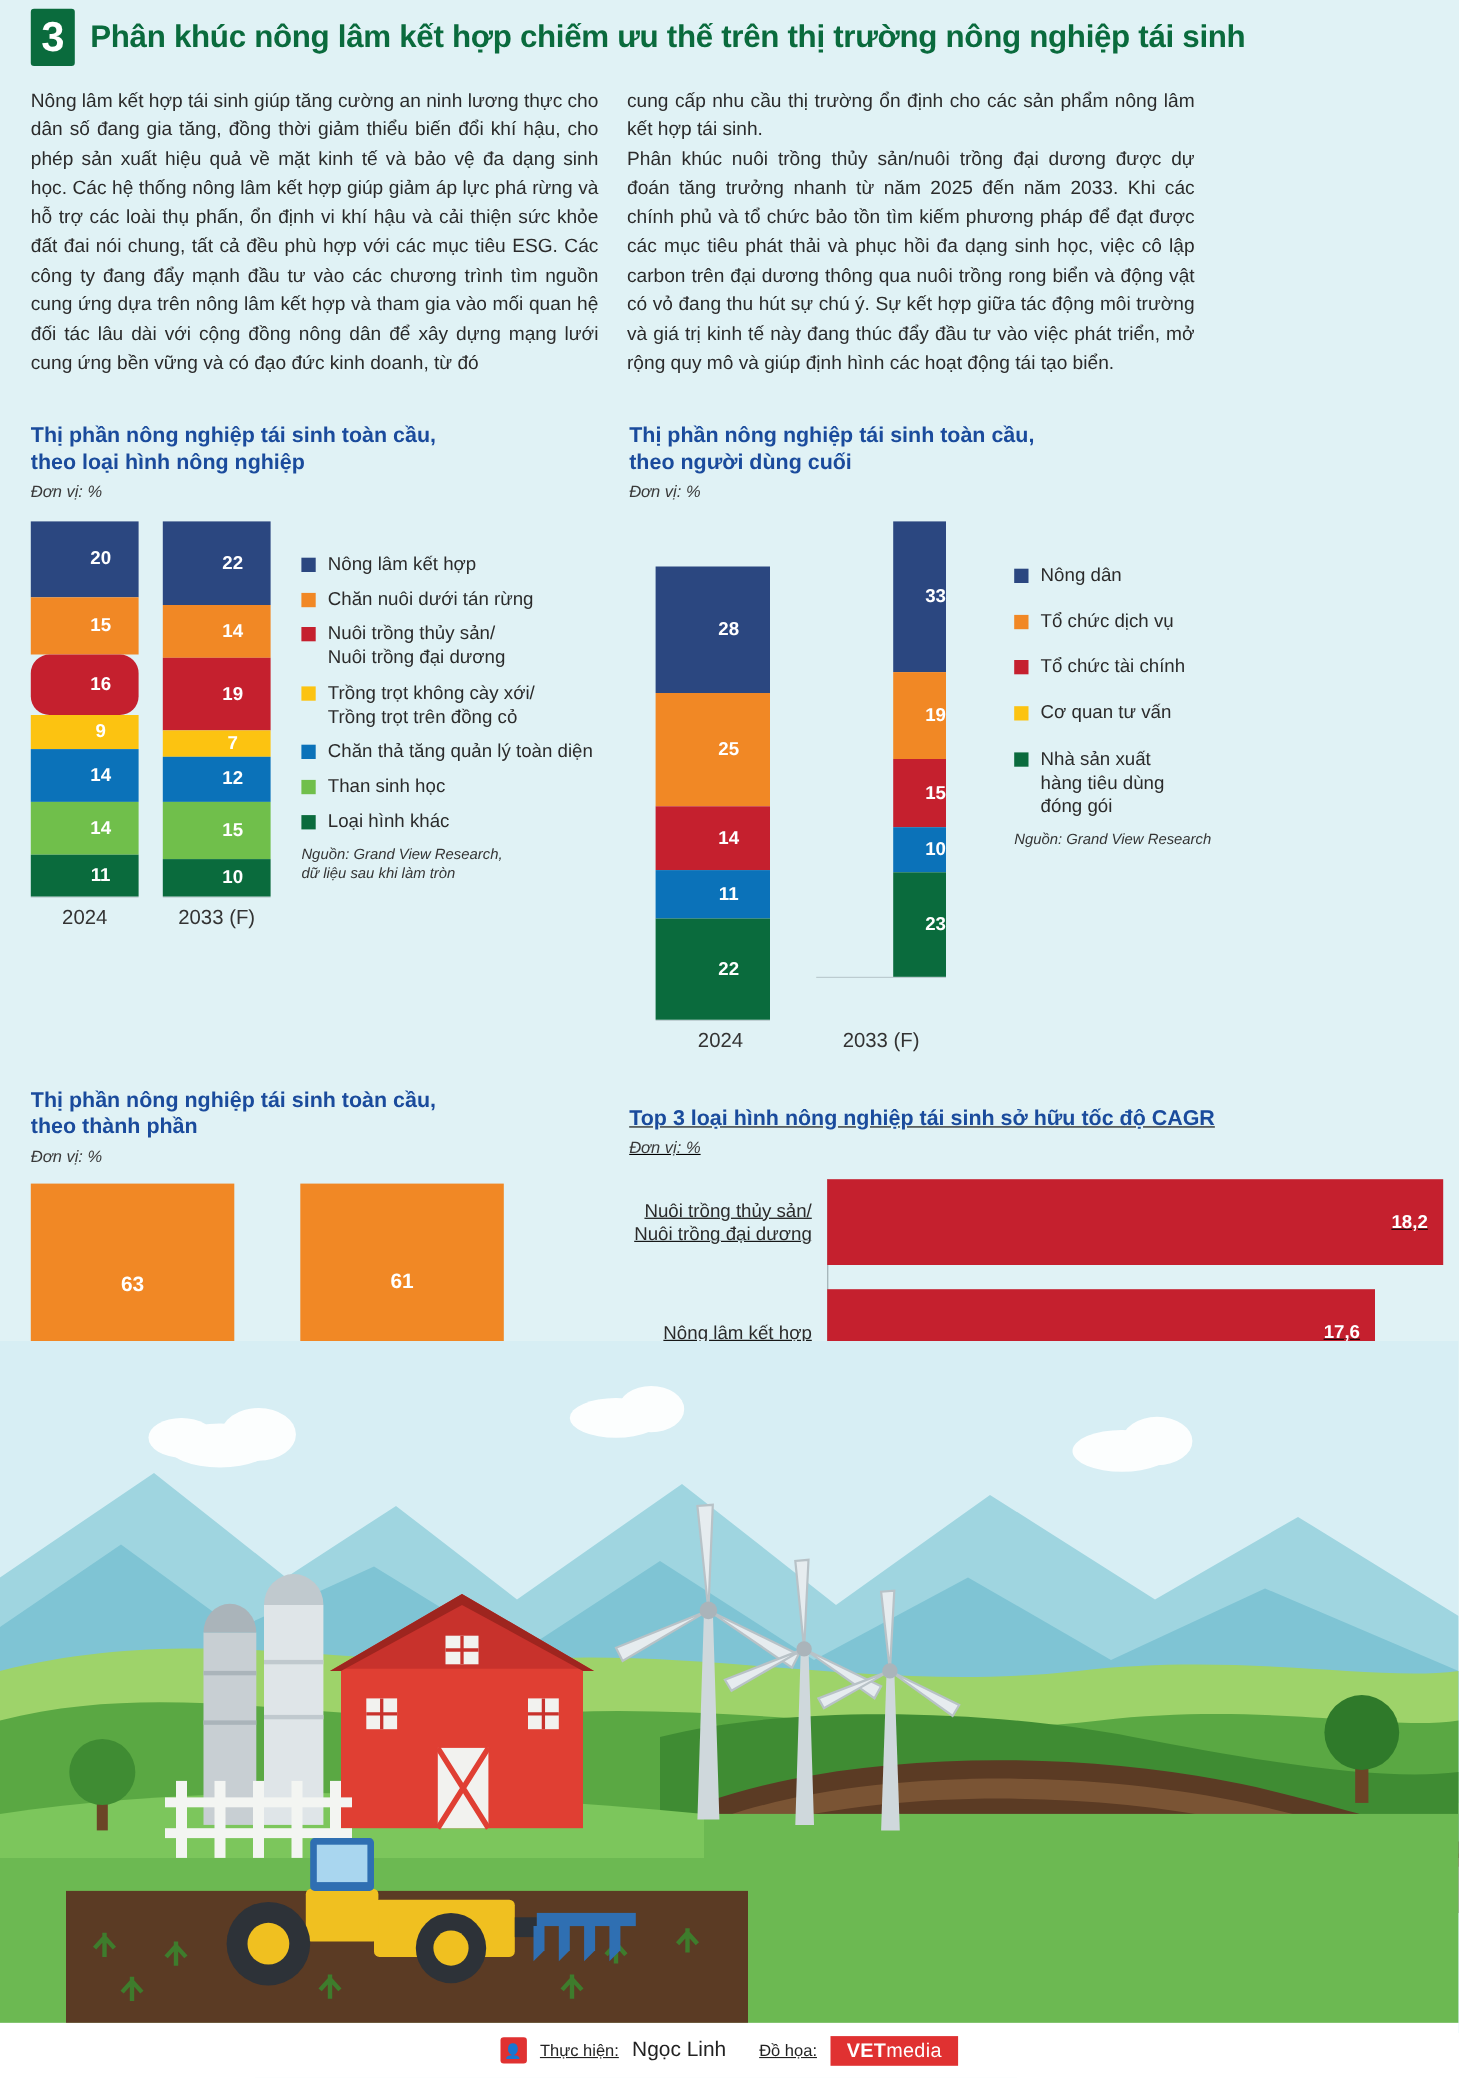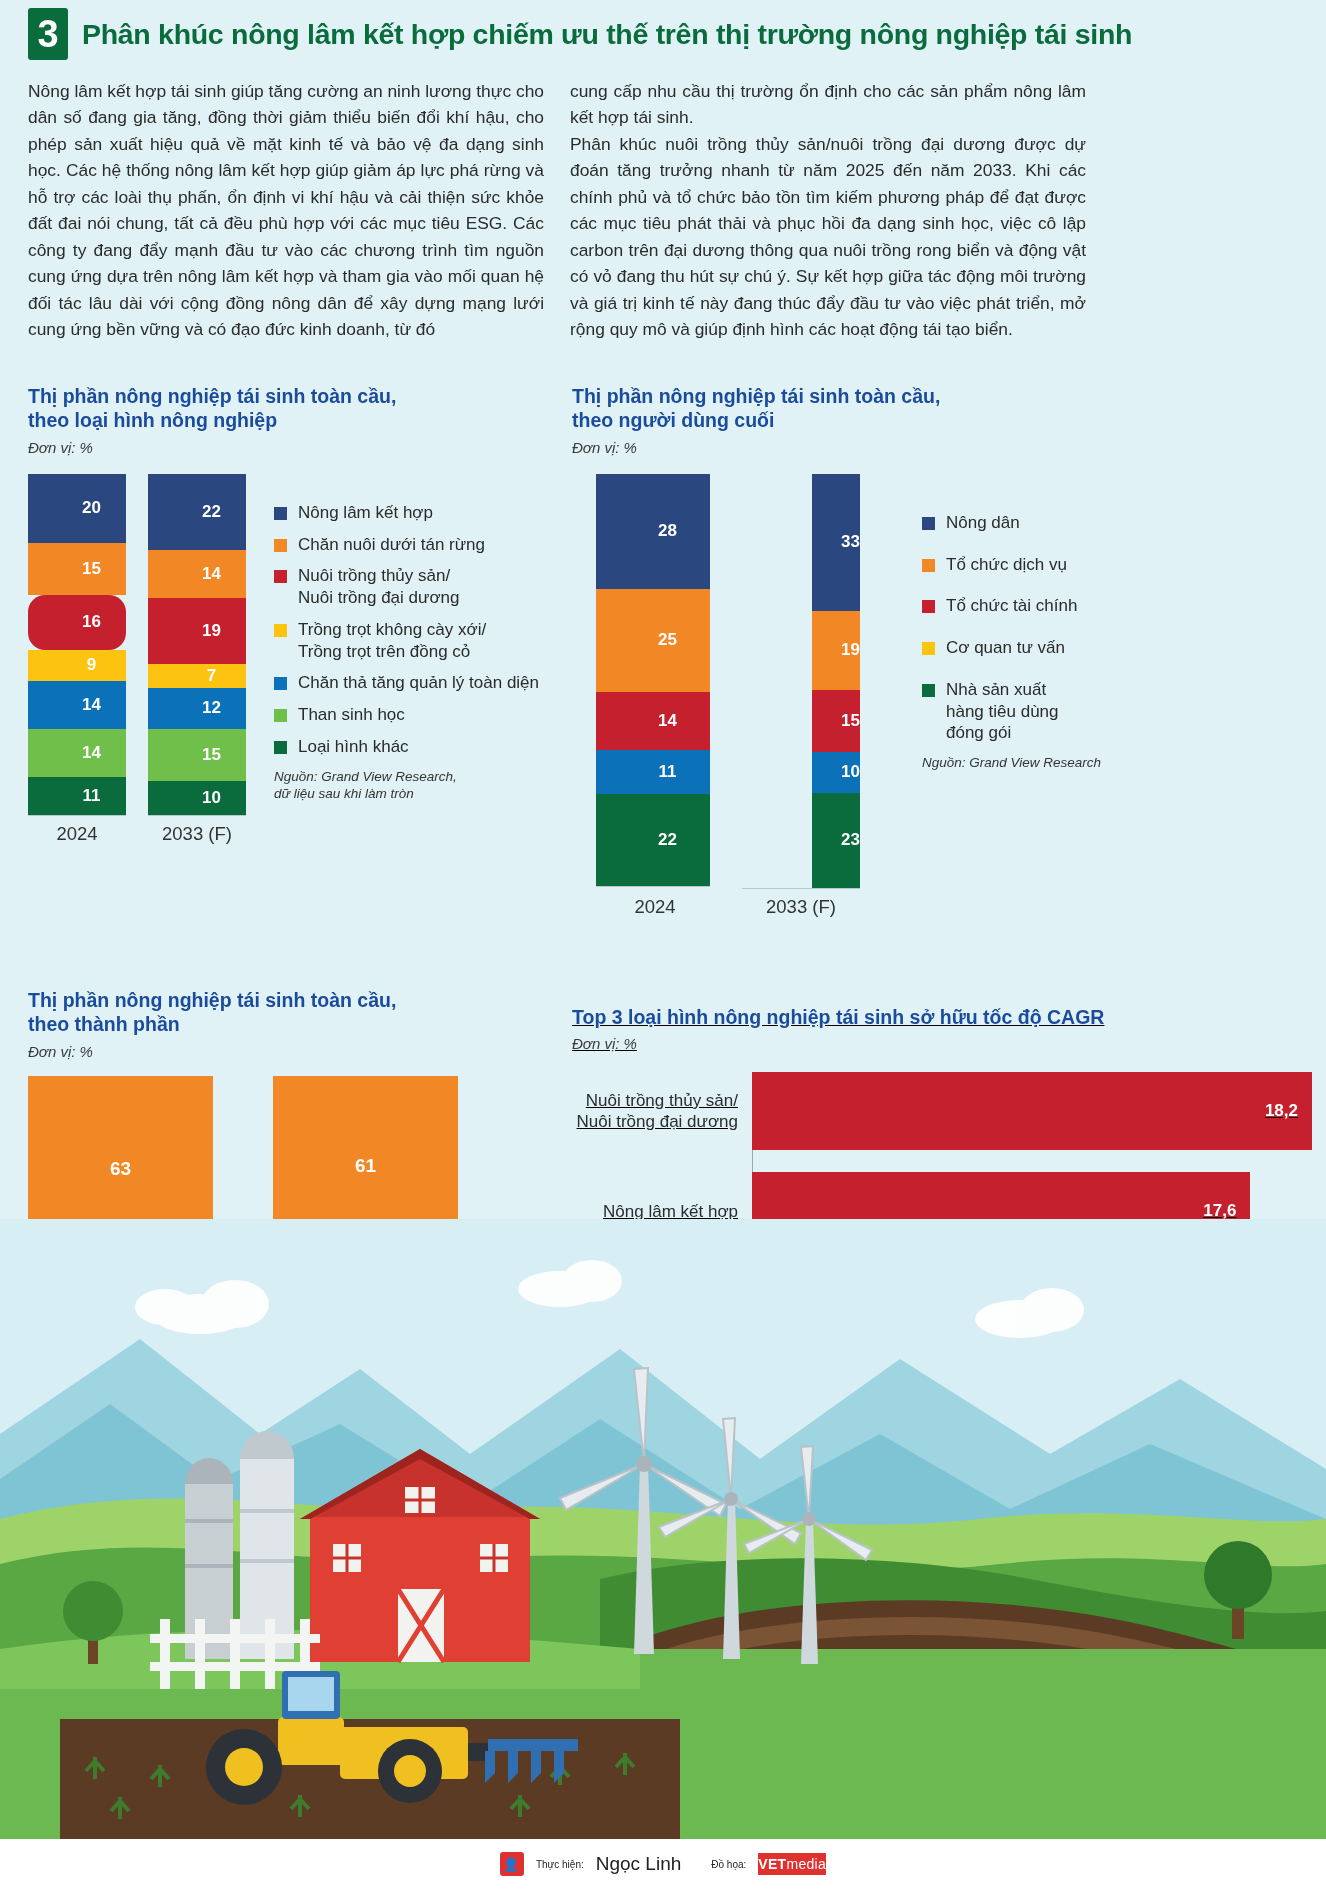--- a/index.html
+++ b/index.html
@@ -67,23 +67,23 @@
   
   .illus { position:absolute; left:0; bottom:50px; width:1326px; height:620px; }
 
   
   .footer {
     position:absolute; left:0; bottom:0; width:1326px; height:50px; background:#ffffff;
     display:flex; align-items:center; justify-content:center; gap:12px; font-size:16px; color:#222;
   }
   .fb-icon { width:24px; height:24px; background:#e03131; display:flex; align-items:center; justify-content:center; border-radius:3px; color:#fff; font-size:13px;}
   .footer .name { font-size:19px; }
-  .vet-logo { background:#e03131; color:#fff; font-weight:bold; font-size:14px; padding:3px 0; letter-spacing:0.3px;}
+  .vet-logo { background:#e03131; color:#fff; font-weight:bold; font-size:18px; padding:3px 15px; letter-spacing:0.3px;}
   .vet-logo span.media { font-weight:normal; }
-  .footer-lbl { font-size:10px; }
+  .footer-lbl { font-size:15px;text-decoration:underline; }
 </style>
 </head>
 <body>
 
 <div class="page">
 
   <div class="header">
     <div class="num-badge">3</div>
     <div class="header-title">Phân khúc nông lâm kết hợp chiếm ưu thế trên thị trường nông nghiệp tái sinh</div>
   </div>
@@ -186,21 +186,21 @@
     <div class="chart-head">
       <div class="chart-title">Thị phần nông nghiệp tái sinh toàn cầu,</div>
       <div class="chart-title">theo người dùng cuối</div>
       <div class="chart-unit">Đơn vị: %</div>
     </div>
     <div class="stack-wrap" style="margin-top:18px; align-items:flex-start;">
       <div style="margin-left:24px;">
         <div class="bars-area" style="gap:28px;">
 
           <div class="bar-col" style="width:118px;">
-            <div class="bar-stack" style="width:114px;">
+            <div class="bar-stack" style="width:104px;margin-top:41px;">
               <div class="seg" style="background:#2b4780; height:115px;">28</div>
               <div class="seg" style="background:#f18825; height:103px;">25</div>
               <div class="seg" style="background:#c5202e; height:58px;">14</div>
               <div class="seg" style="background:#0b72b9; height:44px;">11</div>
               <div class="seg" style="background:#0a6b3d; height:92px;">22</div>
             </div>
           </div>
 
           <div class="bar-col" style="width:118px;">
             <div class="bar-stack" style="width:118px;align-items:flex-end;">

